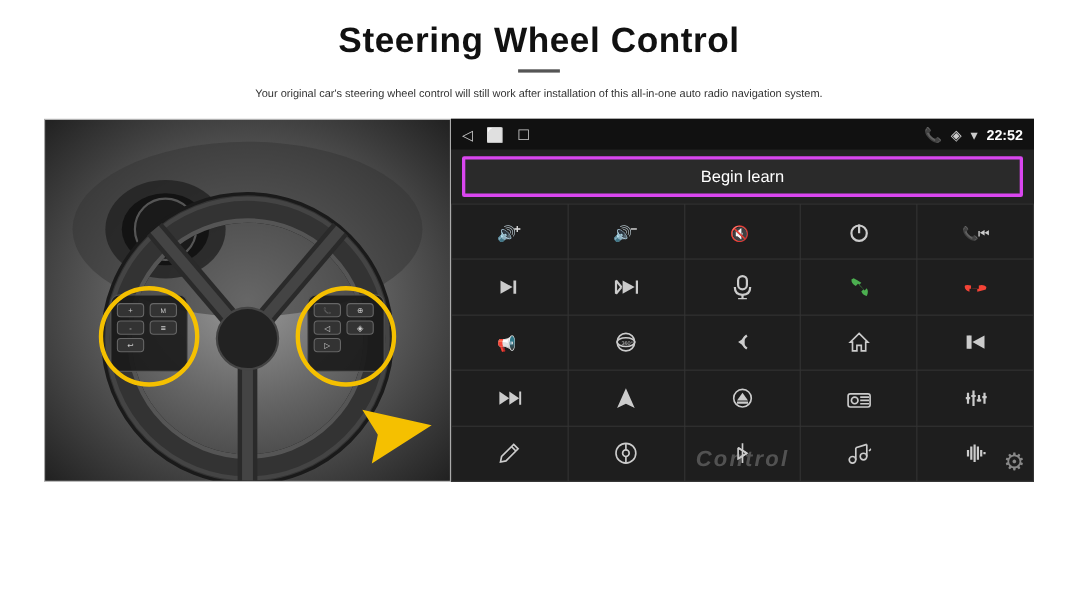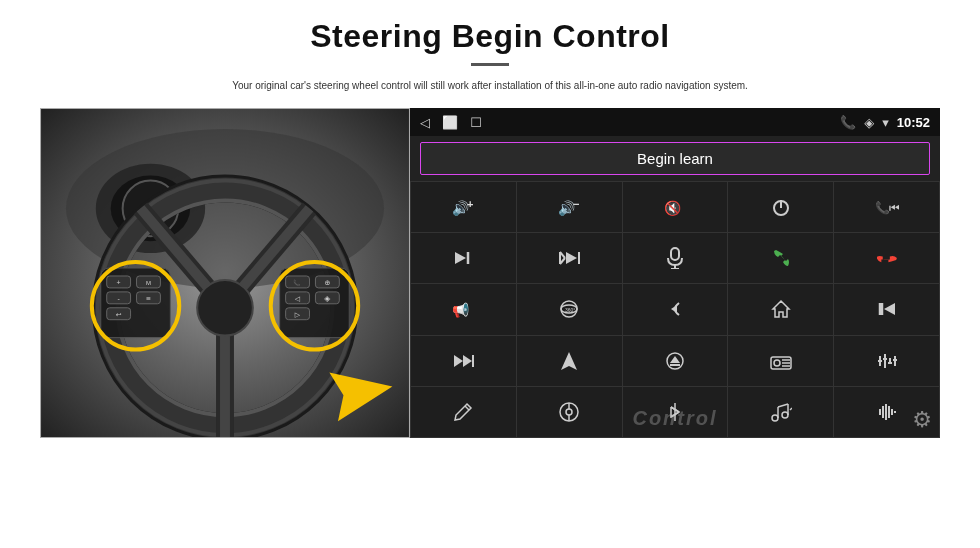--- a/index.html
+++ b/index.html
@@ -113,21 +113,21 @@
 
     
     .begin-learn-row {
       padding: 6px 10px;
       background: #222;
     }
 
     .begin-learn-btn {
       width: 100%;
       background: #2a2a2a;
-      border: 1px solid #d946ef;
+      border: 3px solid #d946ef;
       color: #fff;
       padding: 7px 0;
       font-size: 15px;
       text-align: center;
       cursor: pointer;
       border-radius: 2px;
     }
 
     
     .controls-grid {
@@ -180,21 +180,21 @@
       position: absolute;
       top: 0; left: 0;
       width: 100%;
       height: 100%;
     }
   </style>
 </head>
 <body>
 
 <div class="page-wrapper">
-  <h1 class="page-title">Steering Begin Control</h1>
+  <h1 class="page-title">Steering Wheel Control</h1>
   <div class="title-divider"></div>
   <p class="page-subtitle">Your original car's steering wheel control will still work after installation of this all-in-one auto radio navigation system.</p>
 
   <div class="content-row">
 
     <div class="steering-image">
       <div class="steering-image-inner">
 
         <svg class="sw-svg" viewBox="0 0 370 330" xmlns="http://www.w3.org/2000/svg">
 
@@ -270,21 +270,21 @@
       <div class="status-bar">
         <div class="status-bar-left">
           <span class="status-icon">◁</span>
           <span class="status-icon">⬜</span>
           <span class="status-icon">☐</span>
         </div>
         <div class="status-bar-icons">
           <span class="status-icon">📞</span>
           <span class="status-icon">◈</span>
           <span class="status-icon">▾</span>
-          <span class="status-time">10:52</span>
+          <span class="status-time">22:52</span>
         </div>
       </div>
 
       <div class="begin-learn-row">
         <div class="begin-learn-btn">Begin learn</div>
       </div>
 
       <div class="controls-grid">
 
         <div class="ctrl-btn">

